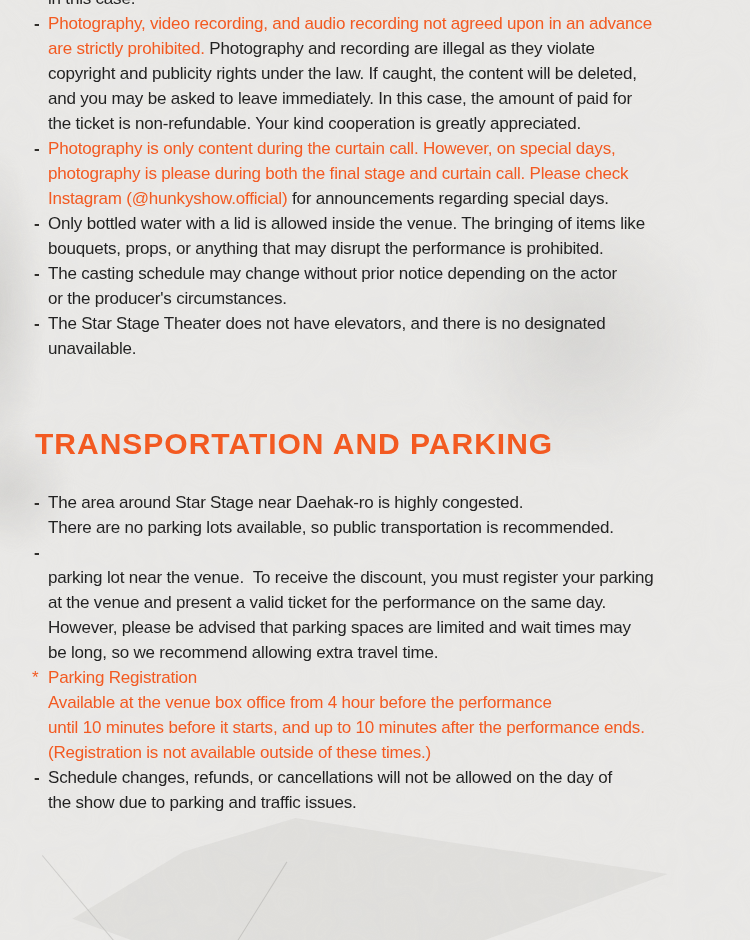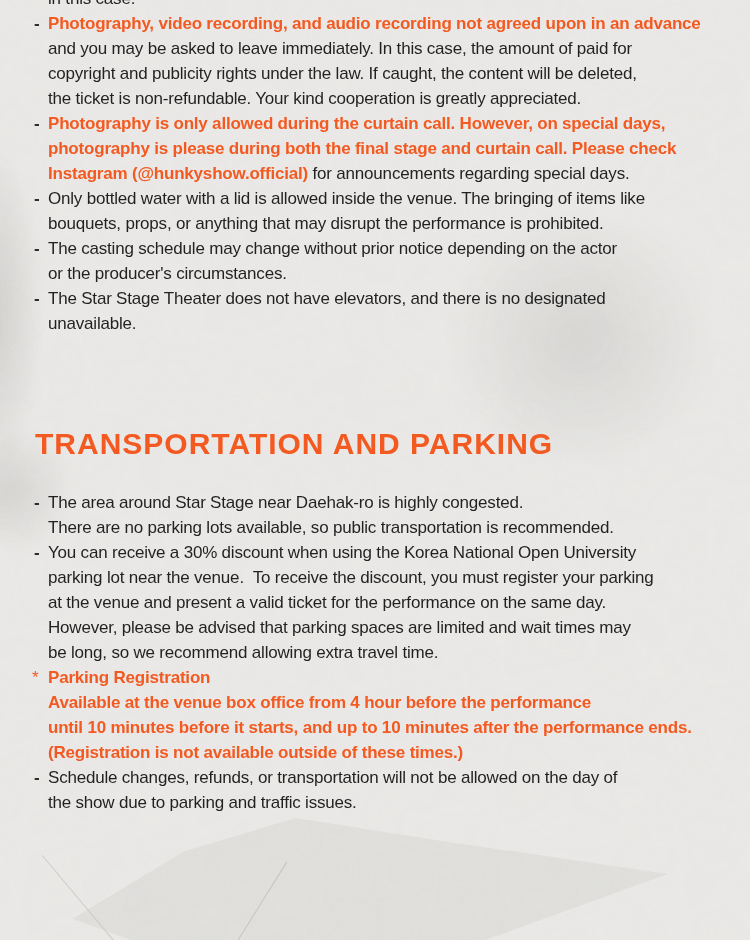--- a/index.html
+++ b/index.html
@@ -85,21 +85,21 @@
     left:-14px;
     color:#2c2a27;
     font-weight:bold;
   }
   .marker.star{
     color:var(--accent);
     left:-16px;
     font-weight:normal;
   }
   .seg.black{color:var(--ink);}
-  .seg.orange{color:var(--accent);font-weight:bold;}
+  .seg.orange{color:var(--accent);}
   .section-heading{
     position:absolute;
     left:35px;top:427px;
     font-size:30px;
     font-weight:800;
     letter-spacing:1px;
     color:var(--accent);
     white-space:nowrap;
   }
 </style>
@@ -120,49 +120,50 @@
   <div class="bg-blob blob-left-edge"></div>
   <div class="bg-blob blob-left-low"></div>
   <div class="star-shape"></div>
   <div class="crease-line crease-1"></div>
   <div class="crease-line crease-2"></div>
 
   <div class="content">
     <div class="text-block block1" id="block1">
         <div class="line"><span class="seg black">in this case.</span></div>
         <div class="line"><span class="marker">-</span><span class="seg orange">Photography, video recording, and audio recording not agreed upon in an advance</span></div>
+        <div class="line"><span class="seg orange">are strictly prohibited.</span><span class="seg black"> Photography and recording are illegal as they violate</span></div>
+        <div class="line"><span class="seg black">copyright and publicity rights under the law. If caught, the content will be deleted,</span></div>
         <div class="line"><span class="seg black">and you may be asked to leave immediately. In this case, the amount of paid for</span></div>
-        <div class="line"><span class="seg black">copyright and publicity rights under the law. If caught, the content will be deleted,</span></div>
         <div class="line"><span class="seg black">the ticket is non-refundable. Your kind cooperation is greatly appreciated.</span></div>
-        <div class="line"><span class="marker">-</span><span class="seg orange">Photography is only allowed during the curtain call. However, on special days,</span></div>
+        <div class="line"><span class="marker">-</span><span class="seg orange">Photography is only content during the curtain call. However, on special days,</span></div>
         <div class="line"><span class="seg orange">photography is please during both the final stage and curtain call. Please check</span></div>
         <div class="line"><span class="seg orange">Instagram (@hunkyshow.official)</span><span class="seg black"> for announcements regarding special days.</span></div>
         <div class="line"><span class="marker">-</span><span class="seg black">Only bottled water with a lid is allowed inside the venue. The bringing of items like</span></div>
         <div class="line"><span class="seg black">bouquets, props, or anything that may disrupt the performance is prohibited.</span></div>
         <div class="line"><span class="marker">-</span><span class="seg black">The casting schedule may change without prior notice depending on the actor</span></div>
         <div class="line"><span class="seg black">or the producer's circumstances.</span></div>
         <div class="line"><span class="marker">-</span><span class="seg black">The Star Stage Theater does not have elevators, and there is no designated</span></div>
         <div class="line"><span class="seg black">unavailable.</span></div>
       </div>
 
     <div class="section-heading">TRANSPORTATION AND PARKING</div>
 
     <div class="text-block block2" id="block2">
         <div class="line"><span class="marker">-</span><span class="seg black">The area around Star Stage near Daehak-ro is highly congested.</span></div>
         <div class="line"><span class="seg black">There are no parking lots available, so public transportation is recommended.</span></div>
-        <div class="line"><span class="marker">-</span><span class="seg black">You can receive a 30% discount when using the Korea National Open University</span></div>
+        <div class="line"><span class="marker">-</span></div>
         <div class="line"><span class="seg black">parking lot near the venue.  To receive the discount, you must register your parking</span></div>
         <div class="line"><span class="seg black">at the venue and present a valid ticket for the performance on the same day.</span></div>
         <div class="line"><span class="seg black">However, please be advised that parking spaces are limited and wait times may</span></div>
         <div class="line"><span class="seg black">be long, so we recommend allowing extra travel time.</span></div>
         <div class="line"><span class="marker star">*</span><span class="seg orange">Parking Registration</span></div>
         <div class="line"><span class="seg orange">Available at the venue box office from 4 hour before the performance</span></div>
         <div class="line"><span class="seg orange">until 10 minutes before it starts, and up to 10 minutes after the performance ends.</span></div>
         <div class="line"><span class="seg orange">(Registration is not available outside of these times.)</span></div>
-        <div class="line"><span class="marker">-</span><span class="seg black">Schedule changes, refunds, or transportation will not be allowed on the day of</span></div>
+        <div class="line"><span class="marker">-</span><span class="seg black">Schedule changes, refunds, or cancellations will not be allowed on the day of</span></div>
         <div class="line"><span class="seg black">the show due to parking and traffic issues.</span></div>
       </div>
   </div>
 
   <svg class="texture-svg texture-over" width="750" height="940">
     <filter id="grain">
       <feTurbulence type="fractalNoise" baseFrequency="0.9" numOctaves="2" seed="3"></feTurbulence>
       <feColorMatrix type="matrix" values="0 0 0 0 0.62  0 0 0 0 0.62  0 0 0 0 0.60  0 0 0 0.10 0"></feColorMatrix>
     </filter>
     <rect width="750" height="940" filter="url(#grain)"></rect>

